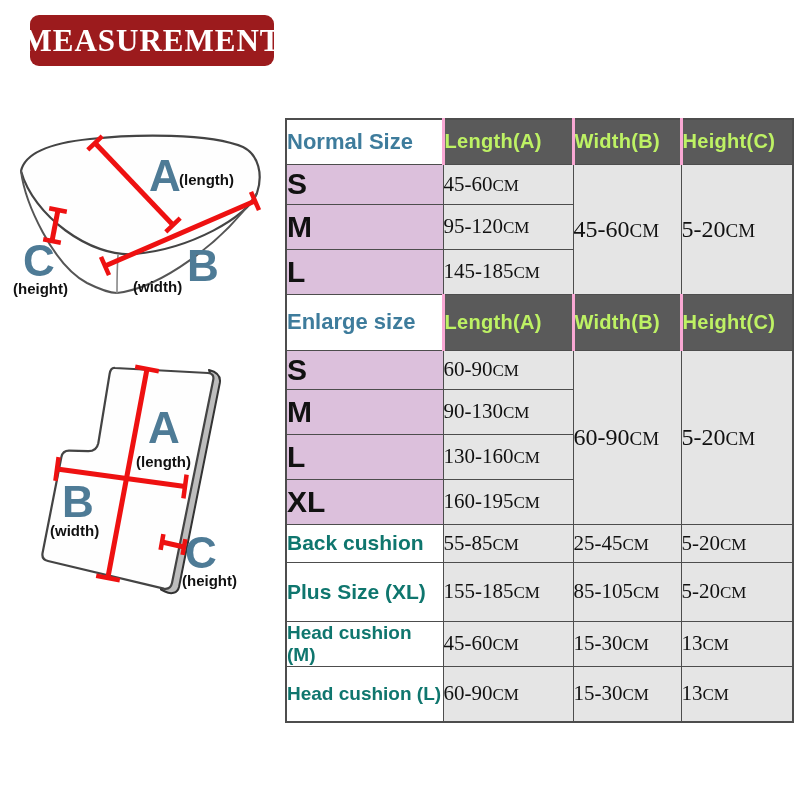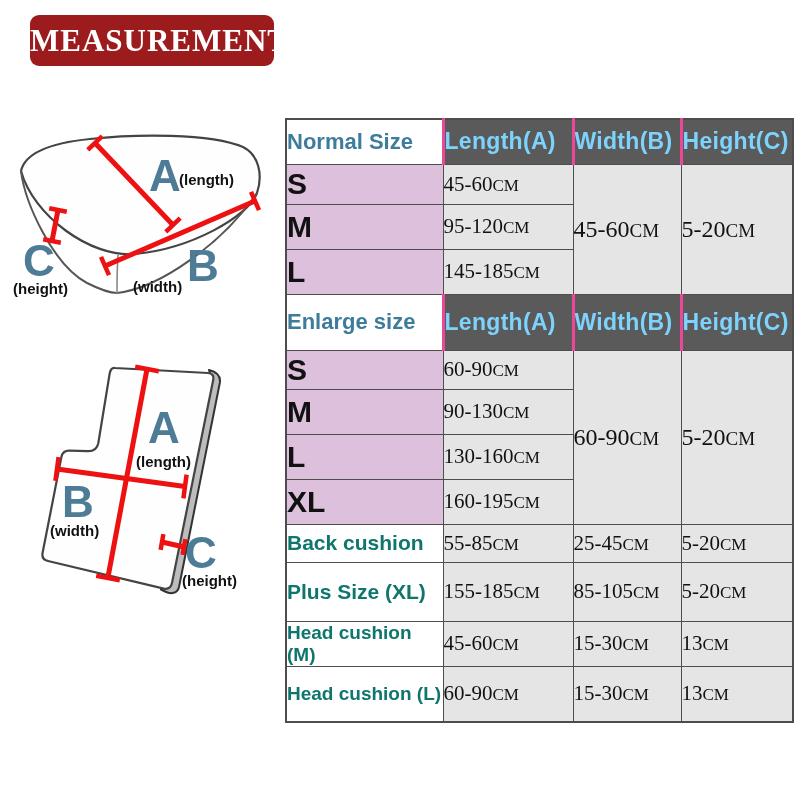--- a/index.html
+++ b/index.html
@@ -2,43 +2,43 @@
 <html><head>
 <meta charset="utf-8">
 <style>
   html,body{margin:0;padding:0;background:#ffffff;}
   #canvas{position:relative;width:800px;height:800px;background:#fff;
           font-family:"Liberation Sans",sans-serif;overflow:hidden;}
 
   
   .title-box{position:absolute;left:30px;top:15px;width:244px;height:51px;
              background:#9c1b1d;border-radius:9px;display:flex;
-             align-items:center;}
+             align-items:center;justify-content:center;}
   .title-box span{font-family:"Liberation Serif",serif;font-weight:bold;
                   font-size:31px;color:#fff;letter-spacing:1px;}
 
   
   svg.diagram{position:absolute;}
   #diagram1{left:5px;top:103px;}
   #diagram2{left:30px;top:340px;}
   .letter{font-family:"Liberation Sans",sans-serif;font-weight:bold;fill:#4e7b96;}
   .dlabel{font-family:"Liberation Sans",sans-serif;font-weight:bold;fill:#111;font-size:15px;}
   .meas{stroke:#ee1111;stroke-width:5;fill:none;}
   .meascap{stroke:#ee1111;stroke-width:4.5;fill:none;}
   .outline{fill:none;stroke:#555;stroke-width:2;stroke-linecap:round;}
   .face{fill:#fefefe;stroke:#444;stroke-width:2.2;stroke-linejoin:round;}
 
   
   table.size-table{position:absolute;left:285px;top:118px;width:507px;
                    border-collapse:collapse;table-layout:fixed;border:2px solid #4d4d4d;}
   .size-table td,.size-table th{border:1px solid #4d4d4d;text-align:left;
                    vertical-align:middle;padding:0;overflow:hidden;}
   th.sec{background:#fff;color:#3e7c9c;font-size:22px;font-weight:bold;}
-  th.dark{background:#5a5a5a;color:#7dd3fc;font-size:23px;font-weight:bold;
-          border-left:3px solid #ec4899;letter-spacing:.3px;}
+  th.dark{background:#5a5a5a;color:#bef264;font-size:20px;font-weight:bold;
+          border-left:3px solid #f9a8d4;letter-spacing:.3px;}
   td.size{background:#dcc0dc;font-size:30px;font-weight:bold;color:#111;}
   td.dim{font-family:Liberation Serif, serif;font-size:21px;color:#111;background:#e5e5e5;}
   td.dim .unit{font-size:17px;}
   td.dim.big{font-size:24px;}
   td.dim.big .unit{font-size:19px;}
   td.slabel{color:#0f766e;font-size:21px;font-weight:bold;background:#fff;}
   td.slabel.sm{font-size:19px;}
 
   
   .note{position:absolute;left:31px;top:646px;font-size:27px;line-height:37px;

